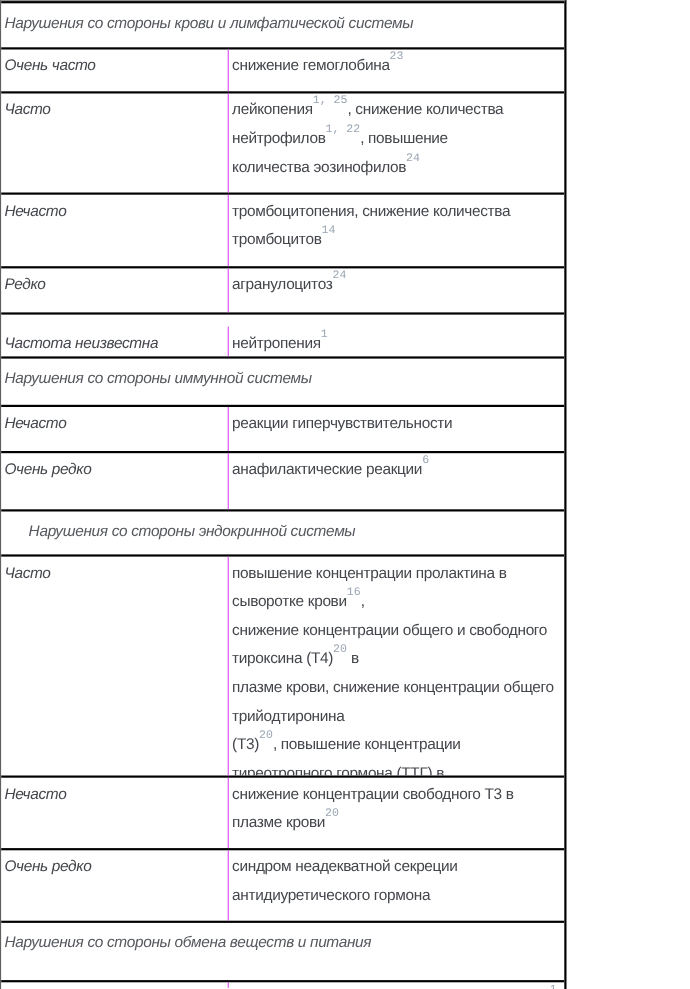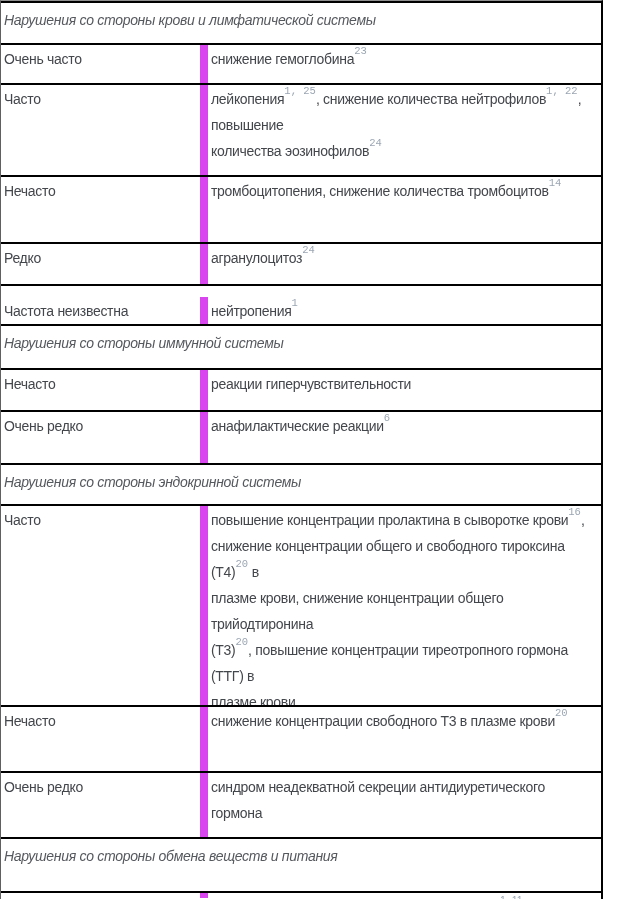--- a/index.html
+++ b/index.html
@@ -1,19 +1,19 @@
 <!DOCTYPE html>
 <html><head>
 <meta charset="utf-8">
 <style>
   html,body{margin:0;padding:0;background:#ffffff;}
   body{font-family:"Liberation Sans","DejaVu Sans",sans-serif;}
   .table-wrap{
     position:relative;
-    width:603px;height:899px;
+    width:515px;height:899px;
     box-sizing:border-box;
     border-top:1px solid #8f8f8f;
     border-left:1px solid #606060;
     border-right:2px solid #000;
     overflow:hidden;
     background:#fff;
   }
   .row{
     display:flex;
     box-sizing:border-box;
@@ -26,21 +26,22 @@
     padding:1px 4px 0 3px;
     font-size:14px;
     line-height:26px;
     letter-spacing:-0.3px;
     color:#43464b;
     overflow:hidden;
   }
   .freq{
     width:207px;
     flex:0 0 207px;
-    border-right:8px solid #d946ef;
+    border-right:1px solid #d946ef;
+    font-style:italic;
   }
   .val{flex:1;}
   .sec{
     width:100%;
     font-style:italic;
     color:#55585d;
     padding-top:4px;
   }
   sup{
     font-size:10.5px;
@@ -91,21 +92,21 @@
       <div class="cell sec">Нарушения со стороны иммунной системы</div>
     </div>
     <div class="row" style="height: 42px;">
       <div class="cell freq">Нечасто</div>
       <div class="cell val">реакции гиперчувствительности</div>
     </div>
     <div class="row" style="height: 53px;">
       <div class="cell freq">Очень редко</div>
       <div class="cell val">анафилактические реакции<sup>6</sup></div>
     </div>
-    <div class="row" style="height: 41px;">
+    <div class="row" style="height: 41px; padding-left: 22px;">
       <div class="cell sec">Нарушения со стороны эндокринной системы</div>
     </div>
     <div class="row" style="height: 201px;">
       <div class="cell freq">Часто</div>
       <div class="cell val">повышение концентрации пролактина в сыворотке крови<sup>16</sup>,<br>снижение концентрации общего и свободного тироксина (Т4)<sup>20</sup> в<br>плазме крови, снижение концентрации общего трийодтиронина<br>(Т3)<sup>20</sup>, повышение концентрации тиреотропного гормона (ТТГ) в<br>плазме крови</div>
     </div>
     <div class="row" style="height: 66px;">
       <div class="cell freq">Нечасто</div>
       <div class="cell val">снижение концентрации свободного Т3 в плазме крови<sup>20</sup></div>
     </div>

